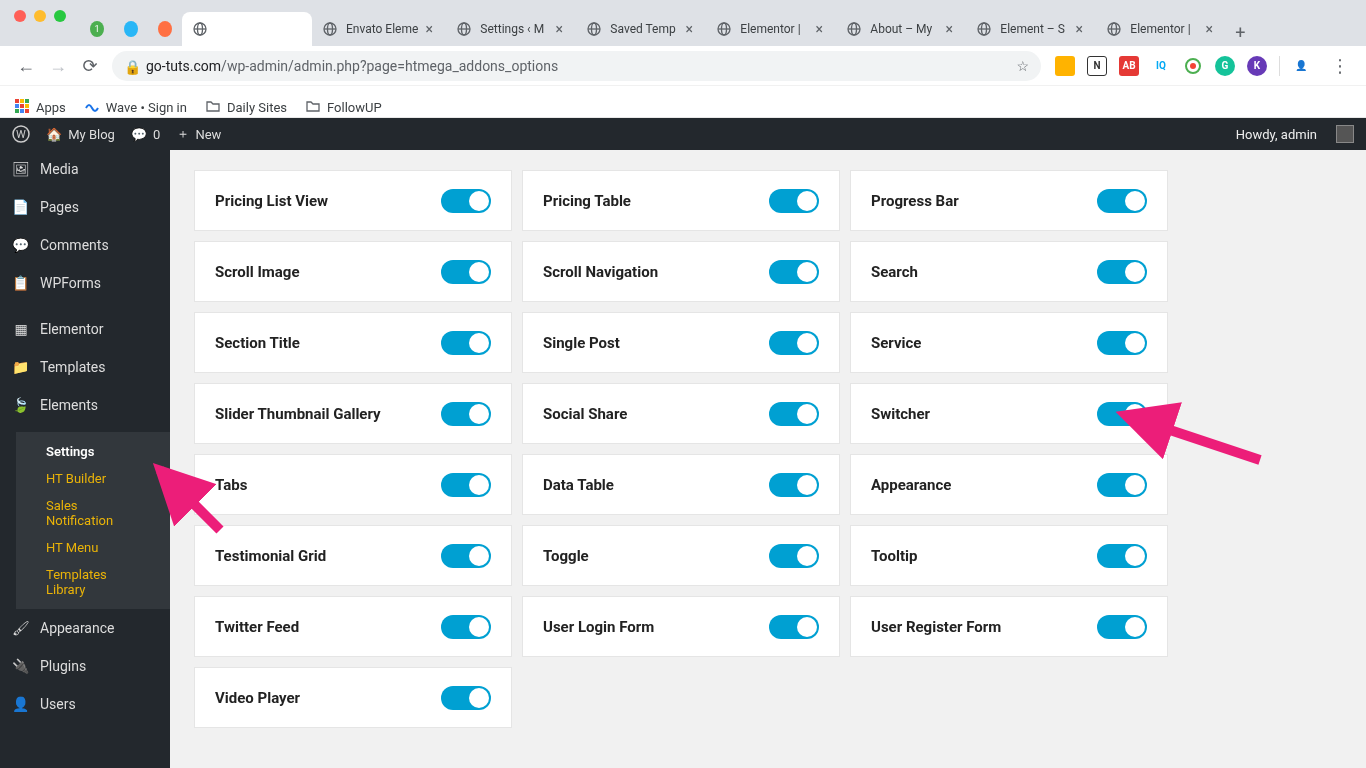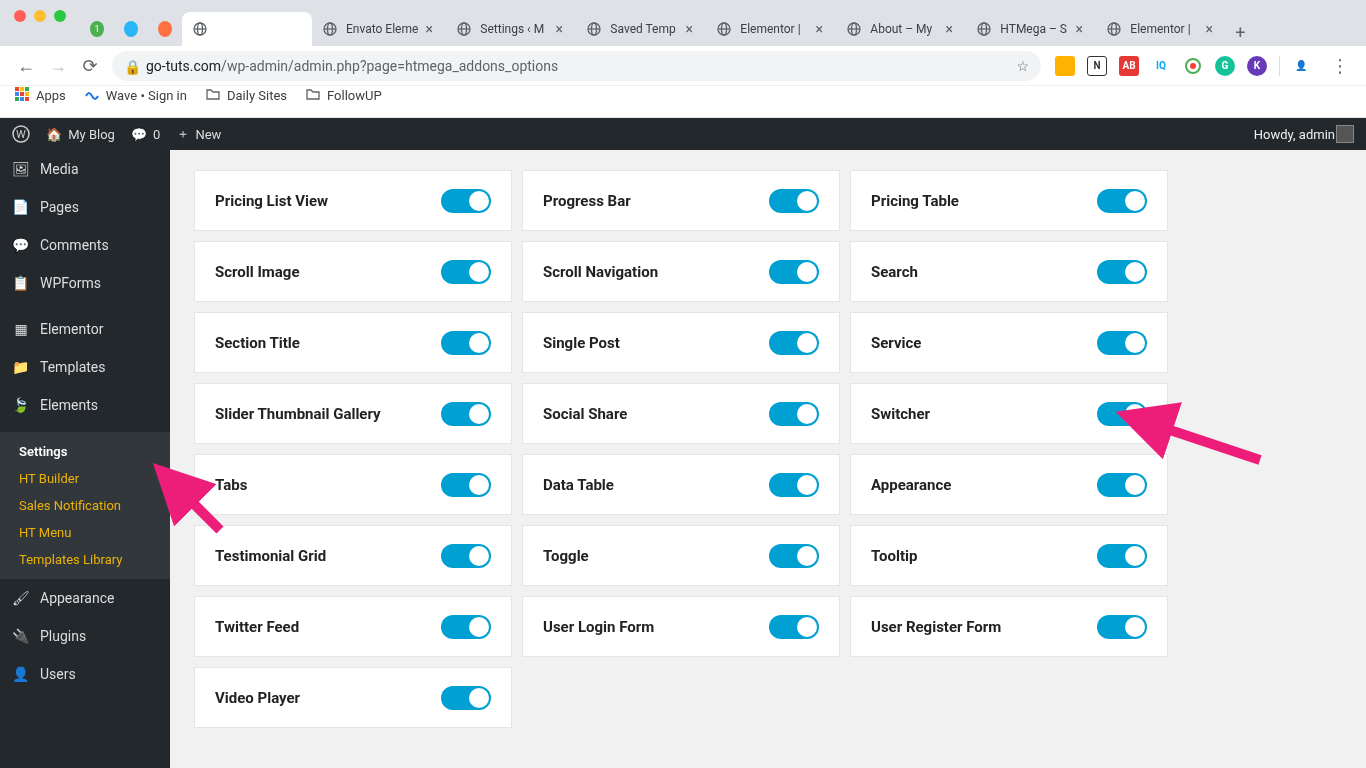--- a/index.html
+++ b/index.html
@@ -24,37 +24,37 @@
 .nav-btn { width: 32px; height: 32px; display: flex; align-items: center; justify-content: center; color: #5f6368; font-size: 18px; border-radius: 50%; }
 .nav-btn.disabled { color: #bdc1c6; }
 .addr-bar { flex: 1; height: 30px; background: #f1f3f4; border-radius: 15px; display: flex; align-items: center; padding: 0 12px; margin: 0 6px; font-size: 14px; color: #202124; }
 .addr-bar .lock { width: 14px; height: 14px; margin-right: 8px; color: #5f6368; }
 .addr-bar .star { margin-left: auto; color: #5f6368; }
 .addr-path { color: #5f6368; }
 .ext-row { display: flex; align-items: center; gap: 12px; margin-left: 8px; }
 .ext-ic { width: 20px; height: 20px; border-radius: 3px; display:flex; align-items:center; justify-content:center; font-size:10px; color:#fff; font-weight:bold;}
 
 
-.bookmark-bar { height: 32px; background: #fff; display: flex; align-items: flex-start; padding: 0 14px; gap: 18px; font-size: 13px; color: #3c4043; border-bottom: 1px solid #e8e8e8; }
+.bookmark-bar { height: 32px; background: #fff; display: flex; align-items: flex-end; padding: 0 14px; gap: 18px; font-size: 13px; color: #3c4043; border-bottom: 1px solid #e8e8e8; }
 .bookmark { display: flex; align-items: center; gap: 6px; }
 
 
 .wp-admin-bar { height: 32px; background: #23282d; color: #eee; display: flex; align-items: center; padding: 0 12px; font-size: 13px; }
 .wp-admin-bar .item { display: flex; align-items: center; gap: 6px; margin-right: 16px; color: #ddd; }
-.wp-admin-bar .right { margin-left: auto; display:flex; align-items:center; gap:1px;}
+.wp-admin-bar .right { margin-left: auto; display:flex; align-items:center; gap:19px;}
 .wp-admin-bar .avatar { width: 18px; height: 18px; background: #555; border: 1px solid #888; }
 
 
 .wp-body { display: flex; height: 618px; }
 .wp-sidebar { width: 170px; background: #23282d; color: #eee; font-size: 14px; overflow: hidden; }
 .wp-sidebar .menu-item { display: flex; align-items: center; gap: 10px; padding: 10px 12px; color: #ddd; cursor: pointer; }
 .wp-sidebar .menu-item.active { background: #0073aa; color: #fff; position:relative;}
 .wp-sidebar .menu-item.active::after { content:''; position:absolute; right:0; top:50%; transform:translateY(-50%); border:6px solid transparent; border-right-color:#f1f1f1; }
 .wp-sidebar .menu-sep { height: 8px; }
-.wp-sidebar .submenu { background: #32373c; padding: 6px 5px; }
+.wp-sidebar .submenu { background: #32373c; padding: 6px 16px; margin-left: 16px; }
 .wp-sidebar .submenu .sub-item { padding: 6px 12px 6px 14px; font-size: 13px; color: #eab308; cursor:pointer;}
 .wp-sidebar .submenu .sub-item.current { color: #fff; font-weight:600;}
 .wp-sidebar .ic { width: 18px; height: 18px; display:inline-flex; align-items:center; justify-content:center; }
 
 
 .wp-content { flex: 1; background: #f1f1f1; padding: 20px 24px; overflow: hidden; }
 .addon-grid { display: grid; grid-template-columns: repeat(3, 318px); gap: 10px; }
 .addon-card { background: #fff; height: 61px; display: flex; align-items: center; justify-content: space-between; padding: 0 20px; border: 1px solid #e5e5e5; }
 .addon-card .label { font-size: 15px; font-weight: 700; color: #222; text-align: right; }
 .toggle { width: 50px; height: 24px; background: #00a0d2; border-radius: 12px; position: relative; cursor:pointer;}
@@ -150,21 +150,21 @@
       <span class="close">×</span>
     </div>
     <div class="tab">
       <span class="favicon">
         <svg width="14" height="14">
           <circle cx="7" cy="7" r="6" fill="none" stroke="#5f6368" stroke-width="1.3"></circle>
           <ellipse cx="7" cy="7" rx="2.5" ry="6" fill="none" stroke="#5f6368" stroke-width="1.3"></ellipse>
           <line x1="1" y1="7" x2="13" y2="7" stroke="#5f6368" stroke-width="1.3"></line>
         </svg>
       </span>
-      <span class="title">HTMega – S</span>
+      <span class="title">Element – S</span>
       <span class="close">×</span>
     </div>
     <div class="tab">
       <span class="favicon">
         <svg width="14" height="14">
           <circle cx="7" cy="7" r="6" fill="none" stroke="#5f6368" stroke-width="1.3"></circle>
           <ellipse cx="7" cy="7" rx="2.5" ry="6" fill="none" stroke="#5f6368" stroke-width="1.3"></ellipse>
           <line x1="1" y1="7" x2="13" y2="7" stroke="#5f6368" stroke-width="1.3"></line>
         </svg>
       </span>
@@ -335,25 +335,25 @@
         <span>Users</span>
       </div>
     </div>
   <div class="wp-content">
     <div class="addon-grid" id="addongrid">
         <div class="addon-card">
           <span class="label">Pricing List View</span>
           <div class="toggle"></div>
         </div>
         <div class="addon-card">
+          <span class="label">Pricing Table</span>
+          <div class="toggle"></div>
+        </div>
+        <div class="addon-card">
           <span class="label">Progress Bar</span>
-          <div class="toggle"></div>
-        </div>
-        <div class="addon-card">
-          <span class="label">Pricing Table</span>
           <div class="toggle"></div>
         </div>
         <div class="addon-card">
           <span class="label">Scroll Image</span>
           <div class="toggle"></div>
         </div>
         <div class="addon-card">
           <span class="label">Scroll Navigation</span>
           <div class="toggle"></div>
         </div>

